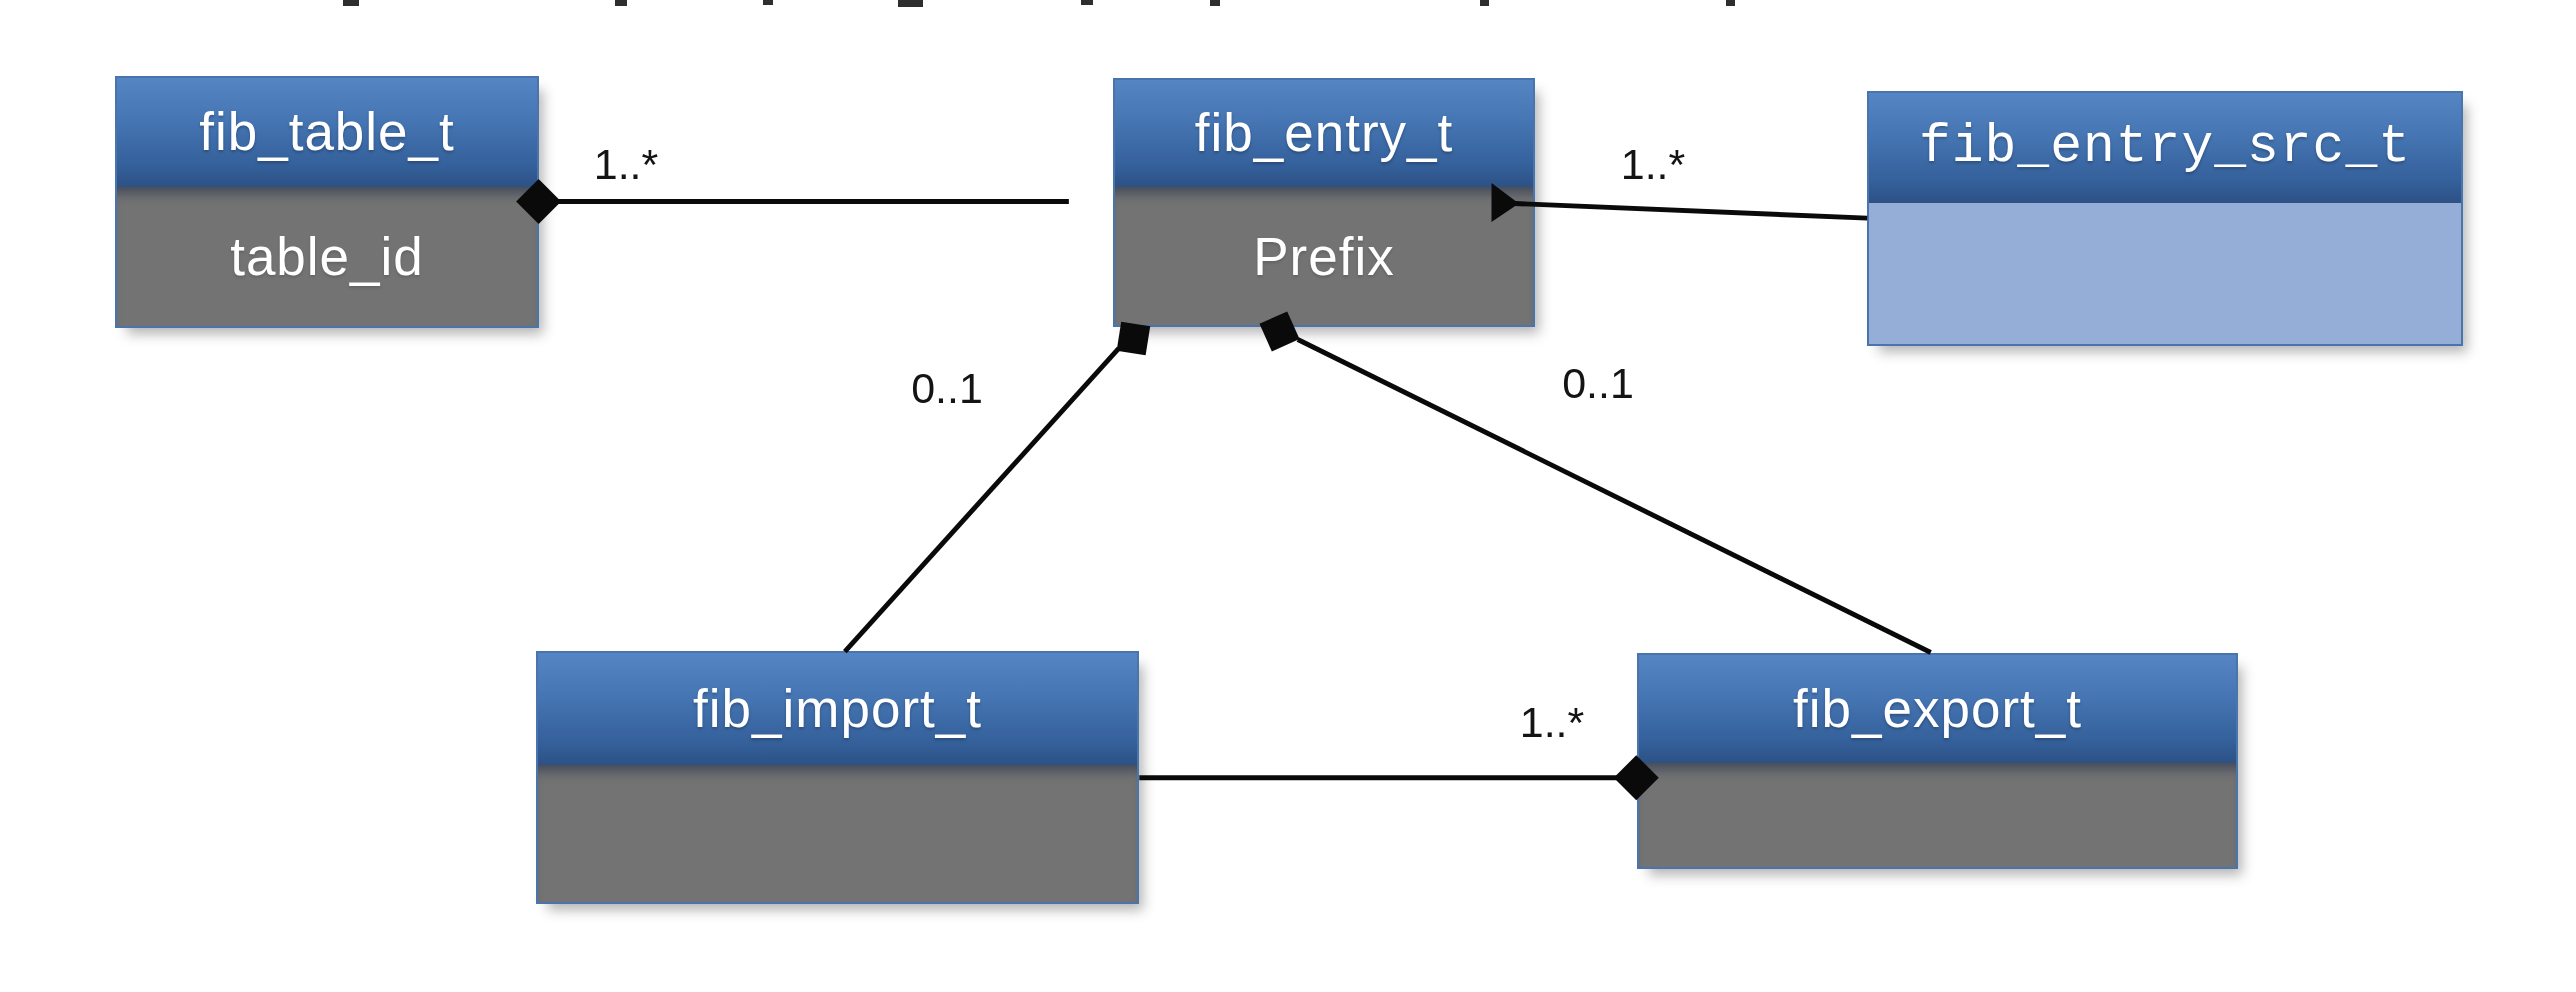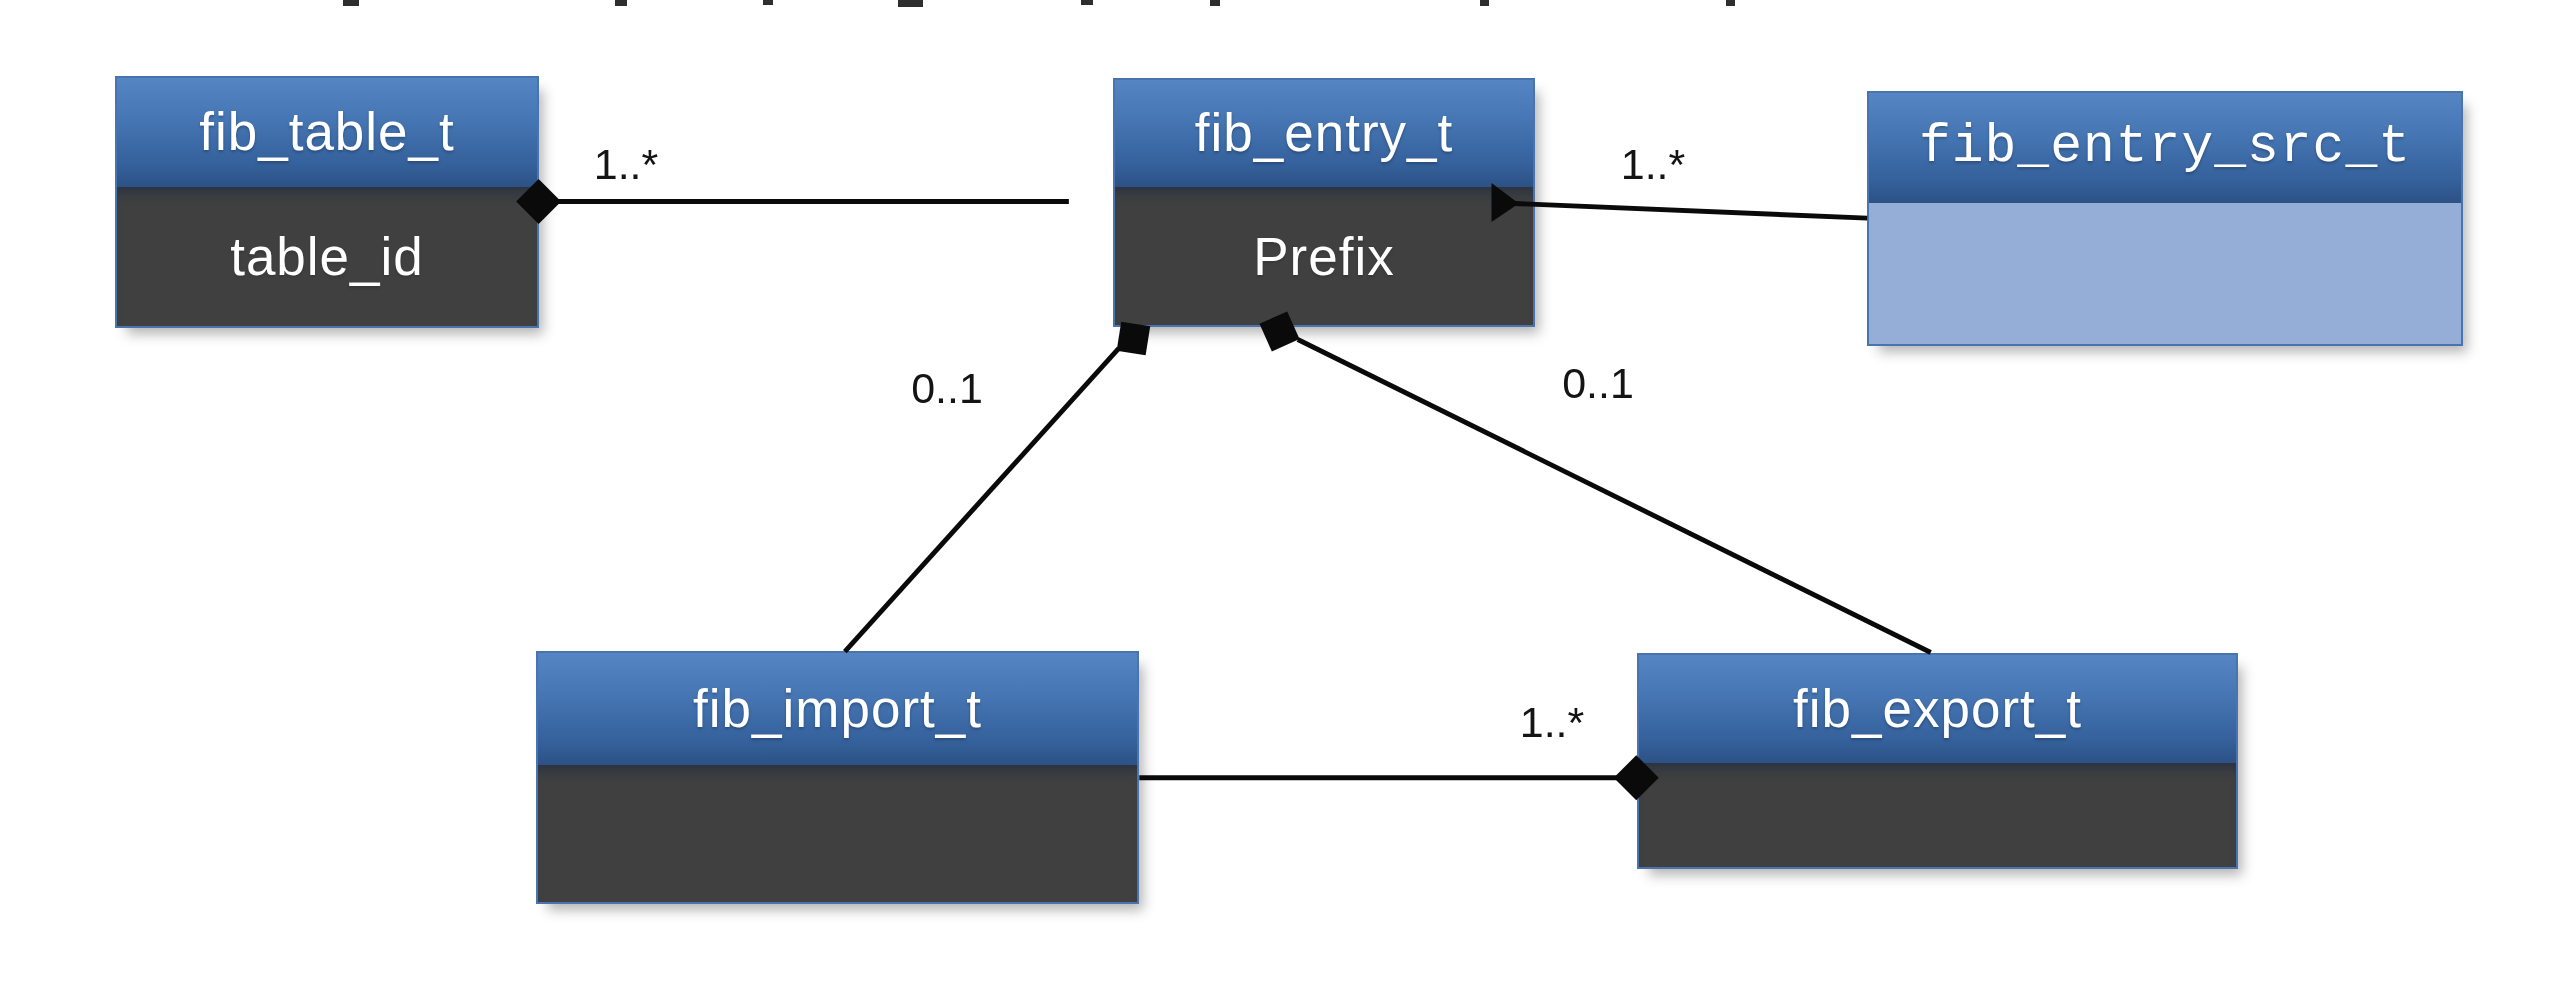--- a/index.html
+++ b/index.html
@@ -37,21 +37,21 @@
     color: #ffffff;
     font-size: 53px;
     letter-spacing: 1px;
     text-shadow: 0 2px 2.9px rgba(0,0,0,0.25);
   }
   .uml-body {
     flex: 1 1 auto;
     display: flex;
     align-items: center;
     justify-content: center;
-    background: #404040;
+    background: #737373;
     box-shadow: inset 0 13.7px 11.7px -7.8px rgba(25, 40, 70, 0.55);
     color: #ffffff;
     font-size: 53px;
     letter-spacing: 1px;
     text-shadow: 0 2px 2.9px rgba(0,0,0,0.15);
     text-align: right;
   }
 
   #box-table  { left: 115px;  top: 76px;  width: 424px; height: 252px; }
   #box-table .uml-header  { height: 107px; }

